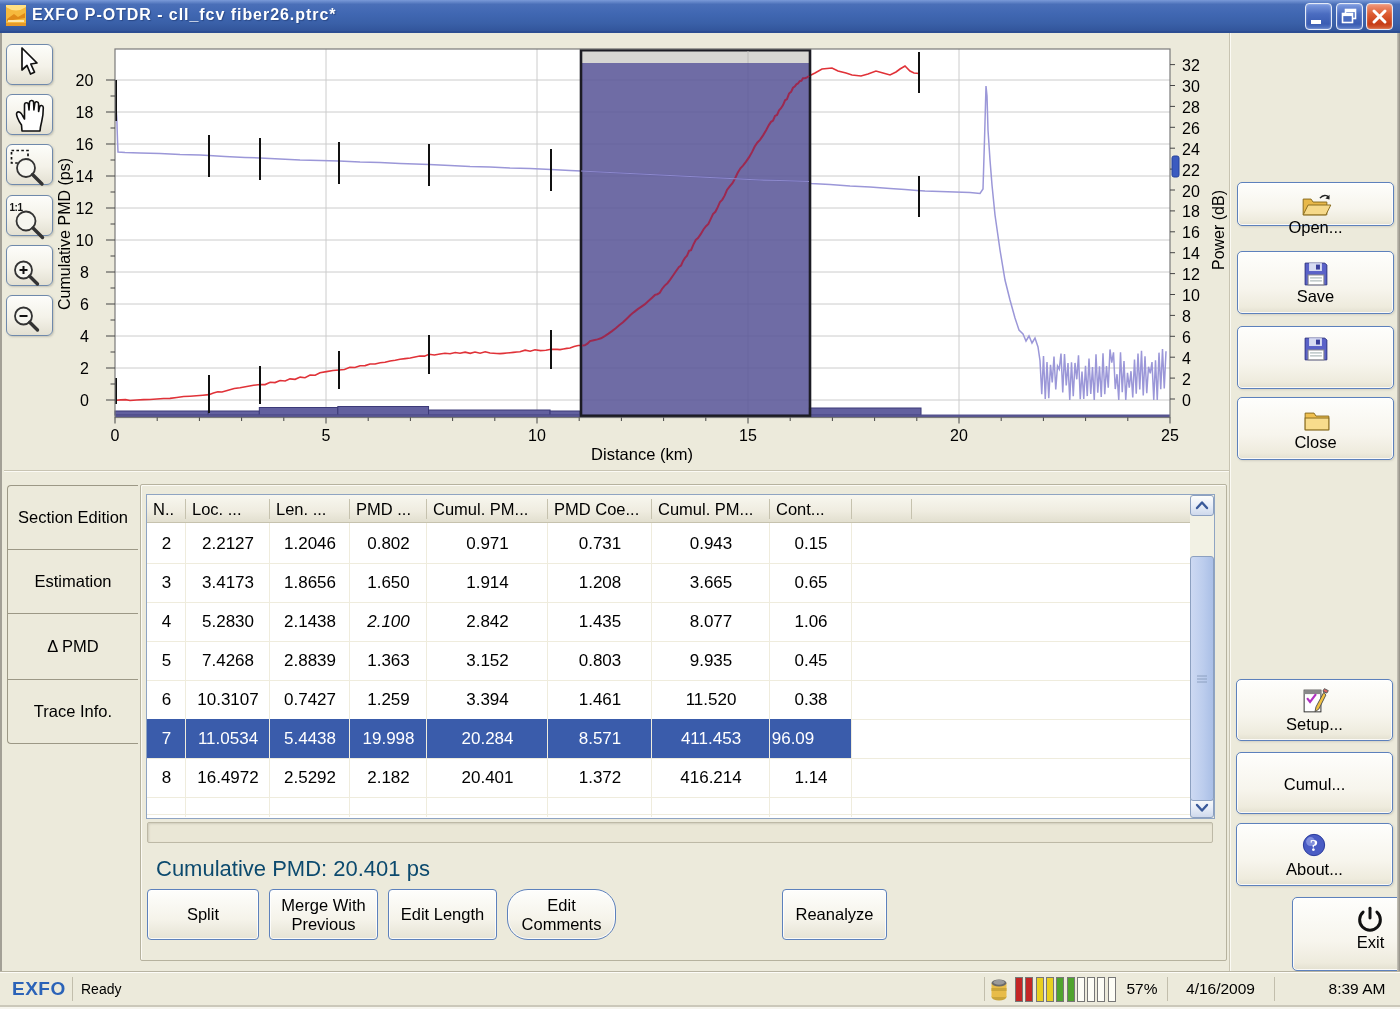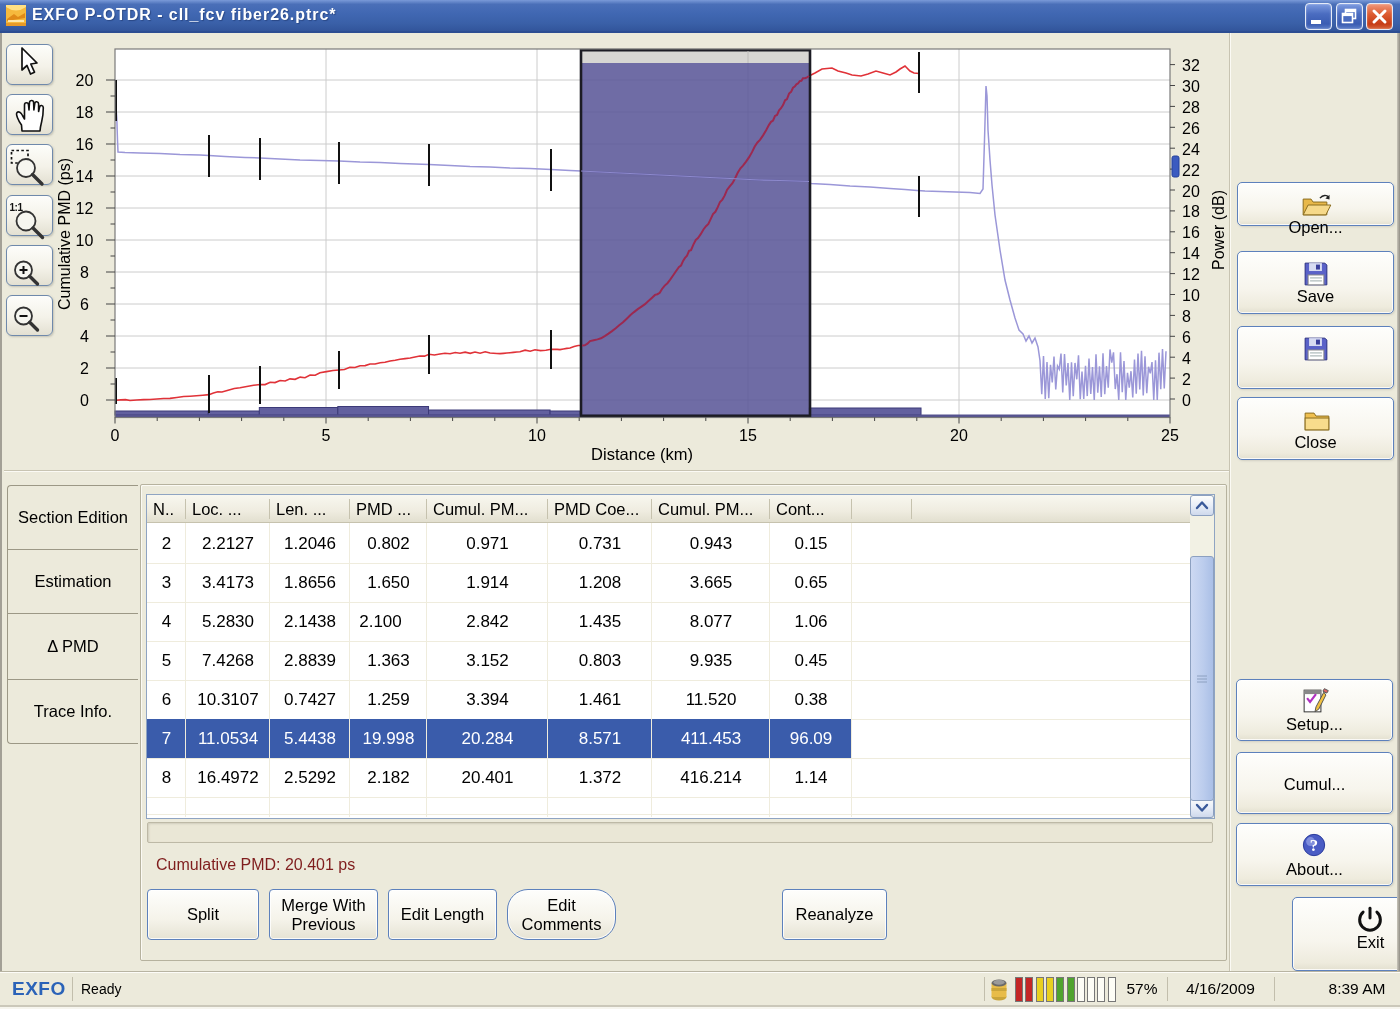--- a/index.html
+++ b/index.html
@@ -399,21 +399,21 @@
     <div class="abs cell" style="left:270px;top:563px;width:80px;color:#000;">1.8656</div>
     <div class="abs cell" style="left:350px;top:563px;width:77px;color:#000;">1.650</div>
     <div class="abs cell" style="left:427px;top:563px;width:121px;color:#000;">1.914</div>
     <div class="abs cell" style="left:548px;top:563px;width:104px;color:#000;">1.208</div>
     <div class="abs cell" style="left:652px;top:563px;width:118px;color:#000;">3.665</div>
     <div class="abs cell" style="left:770px;top:563px;width:82px;color:#000;">0.65</div>
     <div class="abs rline" style="top:602px;"></div>
     <div class="abs cell" style="left:147px;top:602px;width:39px;color:#000;text-align:center;">4</div>
     <div class="abs cell" style="left:186px;top:602px;width:84px;color:#000;">5.2830</div>
     <div class="abs cell" style="left:270px;top:602px;width:80px;color:#000;">2.1438</div>
-    <div class="abs cell" style="left:342px;top:602px;width:77px;color:#000;">2.100</div>
+    <div class="abs cell" style="left:350px;top:602px;width:77px;color:#000;font-style:italic;">2.100</div>
     <div class="abs cell" style="left:427px;top:602px;width:121px;color:#000;">2.842</div>
     <div class="abs cell" style="left:548px;top:602px;width:104px;color:#000;">1.435</div>
     <div class="abs cell" style="left:652px;top:602px;width:118px;color:#000;">8.077</div>
     <div class="abs cell" style="left:770px;top:602px;width:82px;color:#000;">1.06</div>
     <div class="abs rline" style="top:641px;"></div>
     <div class="abs cell" style="left:147px;top:641px;width:39px;color:#000;text-align:center;">5</div>
     <div class="abs cell" style="left:186px;top:641px;width:84px;color:#000;">7.4268</div>
     <div class="abs cell" style="left:270px;top:641px;width:80px;color:#000;">2.8839</div>
     <div class="abs cell" style="left:350px;top:641px;width:77px;color:#000;">1.363</div>
     <div class="abs cell" style="left:427px;top:641px;width:121px;color:#000;">3.152</div>
@@ -431,21 +431,21 @@
     <div class="abs cell" style="left:770px;top:680px;width:82px;color:#000;">0.38</div>
     <div class="abs rline" style="top:719px;"></div>
     <div class="abs" style="left:147px;top:719px;width:705px;height:39px;background:#3a5cab;"></div>
     <div class="abs cell" style="left:147px;top:719px;width:39px;color:#fff;text-align:center;">7</div>
     <div class="abs cell" style="left:186px;top:719px;width:84px;color:#fff;">11.0534</div>
     <div class="abs cell" style="left:270px;top:719px;width:80px;color:#fff;">5.4438</div>
     <div class="abs cell" style="left:350px;top:719px;width:77px;color:#fff;">19.998</div>
     <div class="abs cell" style="left:427px;top:719px;width:121px;color:#fff;">20.284</div>
     <div class="abs cell" style="left:548px;top:719px;width:104px;color:#fff;">8.571</div>
     <div class="abs cell" style="left:652px;top:719px;width:118px;color:#fff;">411.453</div>
-    <div class="abs cell" style="left:770px;top:719px;width:82px;color:#fff;">96.09</div>
+    <div class="abs cell" style="left:752px;top:719px;width:82px;color:#fff;">96.09</div>
     <div class="abs rline" style="top:758px;"></div>
     <div class="abs cell" style="left:147px;top:758px;width:39px;color:#000;text-align:center;">8</div>
     <div class="abs cell" style="left:186px;top:758px;width:84px;color:#000;">16.4972</div>
     <div class="abs cell" style="left:270px;top:758px;width:80px;color:#000;">2.5292</div>
     <div class="abs cell" style="left:350px;top:758px;width:77px;color:#000;">2.182</div>
     <div class="abs cell" style="left:427px;top:758px;width:121px;color:#000;">20.401</div>
     <div class="abs cell" style="left:548px;top:758px;width:104px;color:#000;">1.372</div>
     <div class="abs cell" style="left:652px;top:758px;width:118px;color:#000;">416.214</div>
     <div class="abs cell" style="left:770px;top:758px;width:82px;color:#000;">1.14</div>
     <div class="abs rline" style="top:797px;"></div>
@@ -468,21 +468,21 @@
     </svg></div>
 <div class="abs" id="sthumb"><svg width="22" height="243">
       <g stroke="#8ca0c0">
         <line x1="6" y1="119" x2="16" y2="119"></line>
         <line x1="6" y1="122" x2="16" y2="122"></line>
         <line x1="6" y1="125" x2="16" y2="125"></line>
       </g>
     </svg></div>
 
 <div class="abs" style="left:147px;top:822px;width:1066px;height:21px;box-sizing:border-box;border:1px solid #bdb9a6;border-radius:2px;background:#eae7d6;box-shadow:inset 1px 1px 2px rgba(160,156,140,.35);"></div>
-<div class="abs" style="left:156px;top:856px;width:400px;height:20px;font-size:16px;color:#7f1d1d;">Cumulative PMD: 20.401 ps</div>
+<div class="abs" style="left:156px;top:856px;width:400px;height:20px;font-size:22px;color:#0c4a6e;">Cumulative PMD: 20.401 ps</div>
 
 <div class="abs bbtn" style="left:147px;width:112px;">Split</div>
 <div class="abs bbtn" style="left:269px;width:109px;">Merge With<br>Previous</div>
 <div class="abs bbtn" style="left:388px;width:109px;">Edit Length</div>
 <div class="abs bbtn" style="left:507px;width:109px;border-radius:21px;">Edit<br>Comments</div>
 <div class="abs bbtn" style="left:782px;width:105px;">Reanalyze</div>
 
 <div class="abs" style="left:0;top:971px;width:1400px;height:1px;background:#b8b4a2;"></div>
 <div class="abs" style="left:0;top:972px;width:1400px;height:1px;background:#fdfcf8;"></div>
 <div class="abs" id="statusbar"></div>

